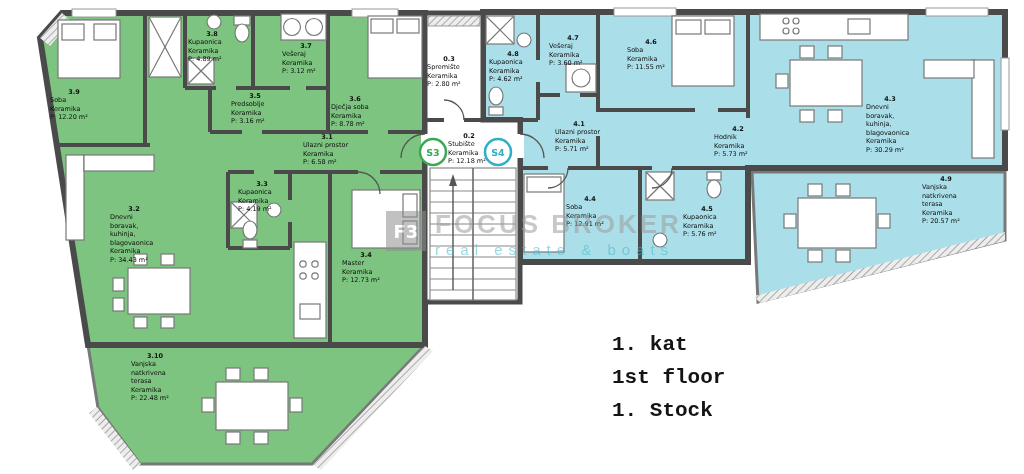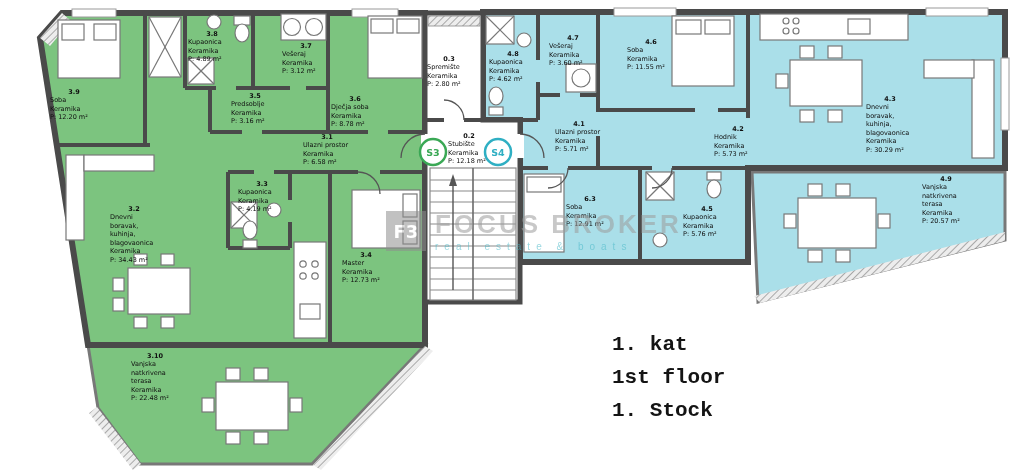--- a/index.html
+++ b/index.html
@@ -12,21 +12,21 @@
   .room-label .rline { display:block; }
   .floor-text { position:absolute; left:612px; top:334px; font-size:21px; font-weight:bold;
     color:#141414; line-height:1; font-family:Liberation Mono, monospace; }
   .floor-text div { margin-bottom:12px; }
   .watermark { position:absolute; left:386px; top:211px; display:flex; align-items:flex-start;
     gap:9px; opacity:.55;justify-content:center; }
   .wm-logo { width:40px; height:40px; background:#8f8f8f; color:#ffffff; font-weight:bold;
     font-size:18px; display:flex; align-items:center; justify-content:center;
     font-family:"DejaVu Sans", sans-serif; }
   .wm-brand { font-size:26px; font-weight:bold; color:#9c9c9c; letter-spacing:3px; line-height:1; }
-  .wm-tag { font-size:10px; letter-spacing:6px; color:#48b8c8; margin-top:4px; }
+  .wm-tag { font-size:15px; letter-spacing:6px; color:#48b8c8; margin-top:4px; }
 </style>
 </head>
 <body>
 
 <div id="stage">
 
 <svg id="plan-svg" width="1024" height="474" viewBox="0 0 1024 474">
   <defs>
     <pattern id="hatch" width="5" height="5" patternUnits="userSpaceOnUse" patternTransform="rotate(45)">
       <rect width="5" height="5" fill="#ededed"></rect>
@@ -360,21 +360,21 @@
   <span class="rline">Keramika</span>
   <span class="rline">P: 5.73 m²</span>
 </div>
 <div class="room-label" style="left:866px;top:95px">
   <span class="rid">4.3</span>
   <span class="rline">Dnevni boravak, kuhinja, blagovaonica</span>
   <span class="rline">Keramika</span>
   <span class="rline">P: 30.29 m²</span>
 </div>
 <div class="room-label" style="left:566px;top:195px">
-  <span class="rid">6.3</span>
+  <span class="rid">4.4</span>
   <span class="rline">Soba</span>
   <span class="rline">Keramika</span>
   <span class="rline">P: 12.91 m²</span>
 </div>
 <div class="room-label" style="left:683px;top:205px">
   <span class="rid">4.5</span>
   <span class="rline">Kupaonica</span>
   <span class="rline">Keramika</span>
   <span class="rline">P: 5.76 m²</span>
 </div>

